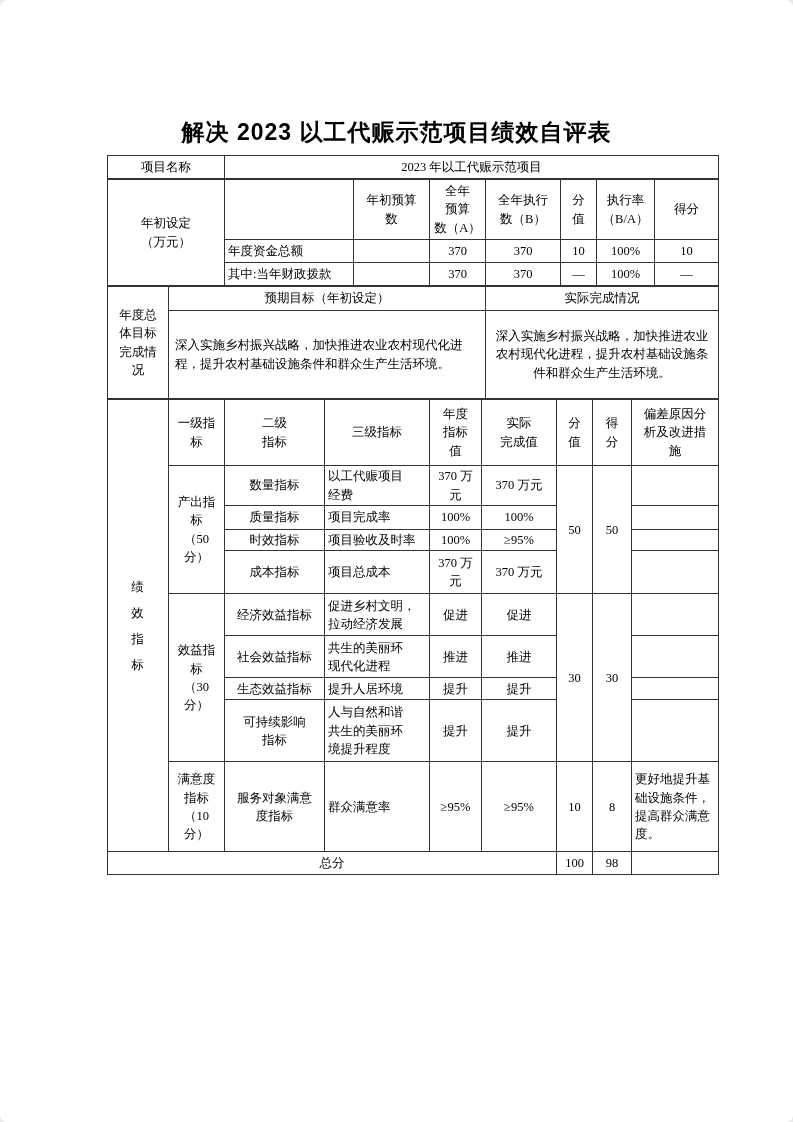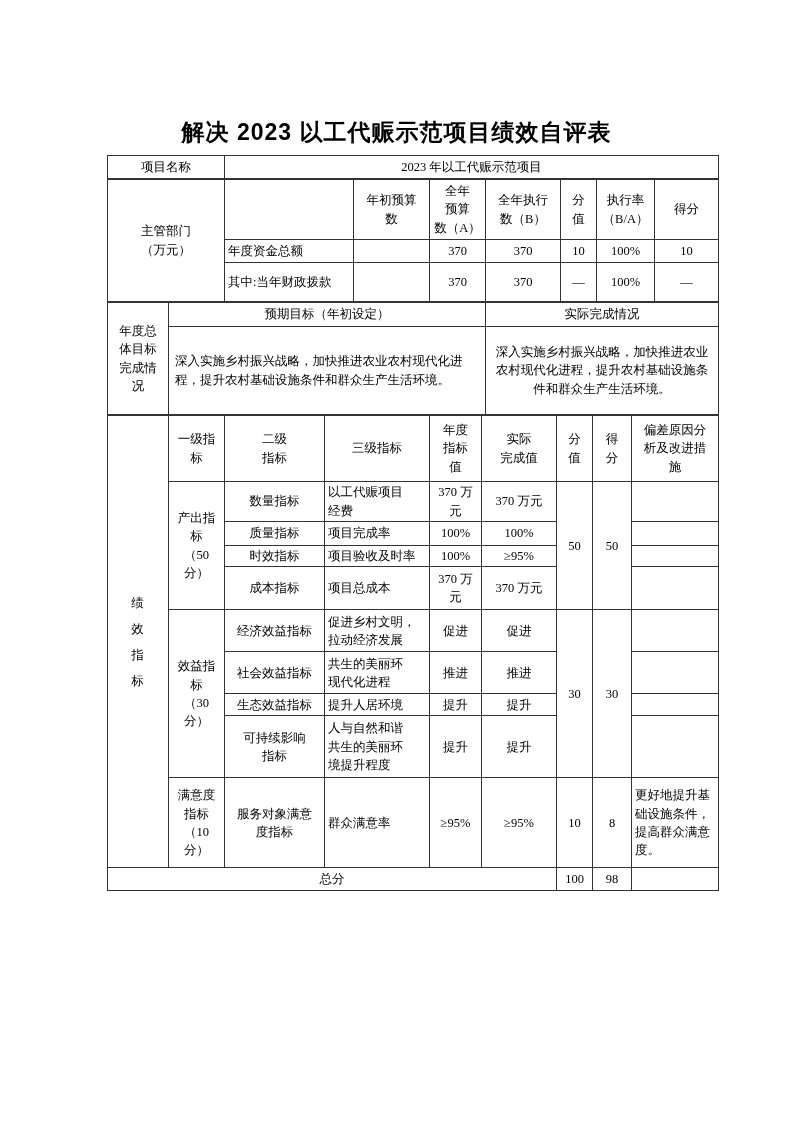--- a/index.html
+++ b/index.html
@@ -1,19 +1,20 @@
 <!DOCTYPE html>
 <html><head>
 <meta charset="utf-8">
 <style>
   html,body { margin:0; padding:0; background:#e9e9e9; }
   .page {
     width:793px; height:1122px; margin:0 auto; background:#ffffff;
     font-family:"Liberation Serif", serif; color:#000; position:relative;
     overflow:hidden;
+    border-radius:7px;
   }
   .title {
     padding-top:116px; text-align:center;
     font-family:"Liberation Sans", sans-serif;
     font-size:23px; font-weight:bold; letter-spacing:1px; line-height:32px;
   }
   .subtitle {
     text-align:center; font-size:12.5px; margin-top:7px; line-height:16px;
   }
   .tbl-wrap { margin:7px 0 0 107px; width:612px; }
@@ -63,21 +64,21 @@
           <col style="width:129px">
           <col style="width:76px">
           <col style="width:56px">
           <col style="width:75px">
           <col style="width:36px">
           <col style="width:58px">
           <col style="width:64px">
         </colgroup>
       <tbody>
           <tr style="height:60px">
-        <td rowspan="3">主管部门
+        <td rowspan="3">年初设定
 （万元）</td>
         <td></td>
         <td>年初预算
 数</td>
         <td>全年
 预算
 数（A）</td>
         <td>全年执行
 数（B）</td>
         <td>分
@@ -88,21 +89,21 @@
       </tr>
       <tr style="height:23px">
         <td class="ta-l">年度资金总额</td>
         <td></td>
         <td>370</td>
         <td>370</td>
         <td>10</td>
         <td>100%</td>
         <td>10</td>
       </tr>
-      <tr style="height:39px">
+      <tr style="height:23px">
         <td class="ta-l">其中:当年财政拨款</td>
         <td></td>
         <td>370</td>
         <td>370</td>
         <td>—</td>
         <td>100%</td>
         <td>—</td>
       </tr>
     </tbody>
       </table>

